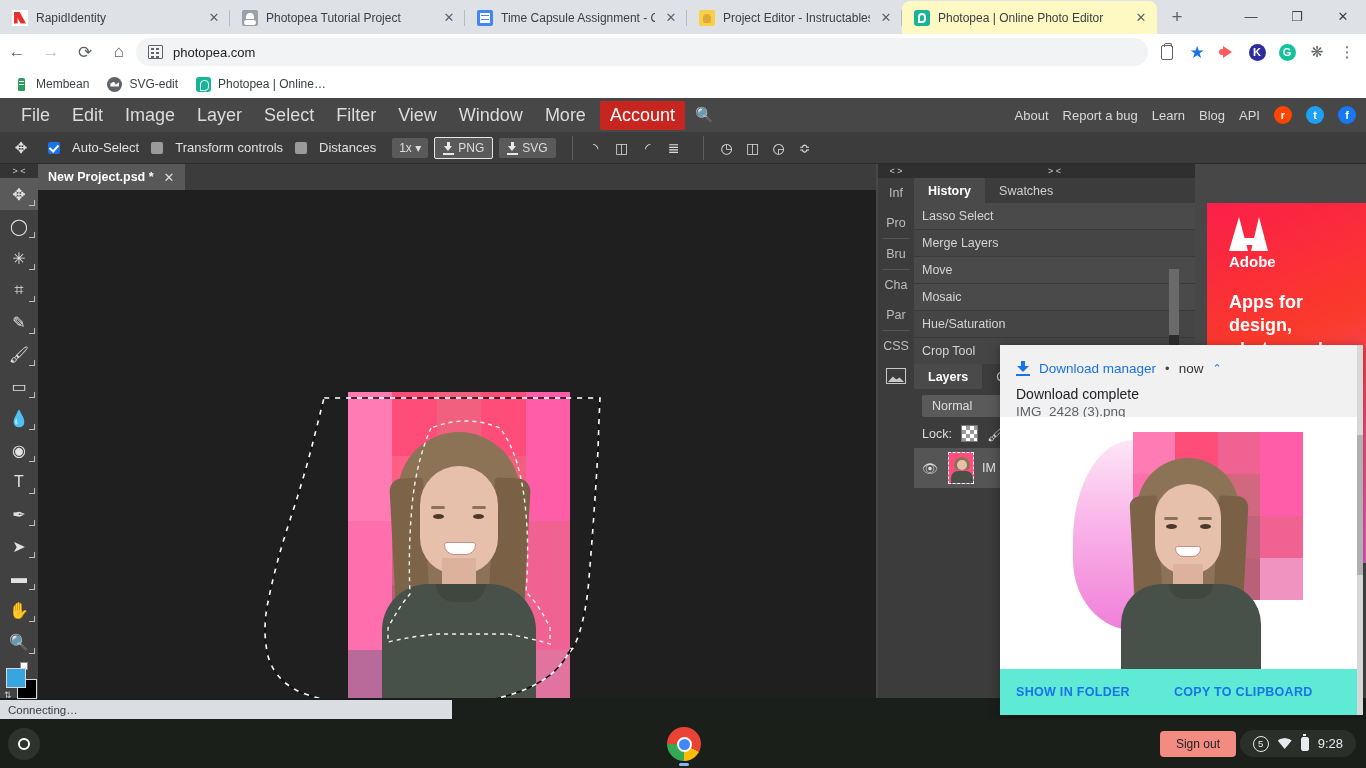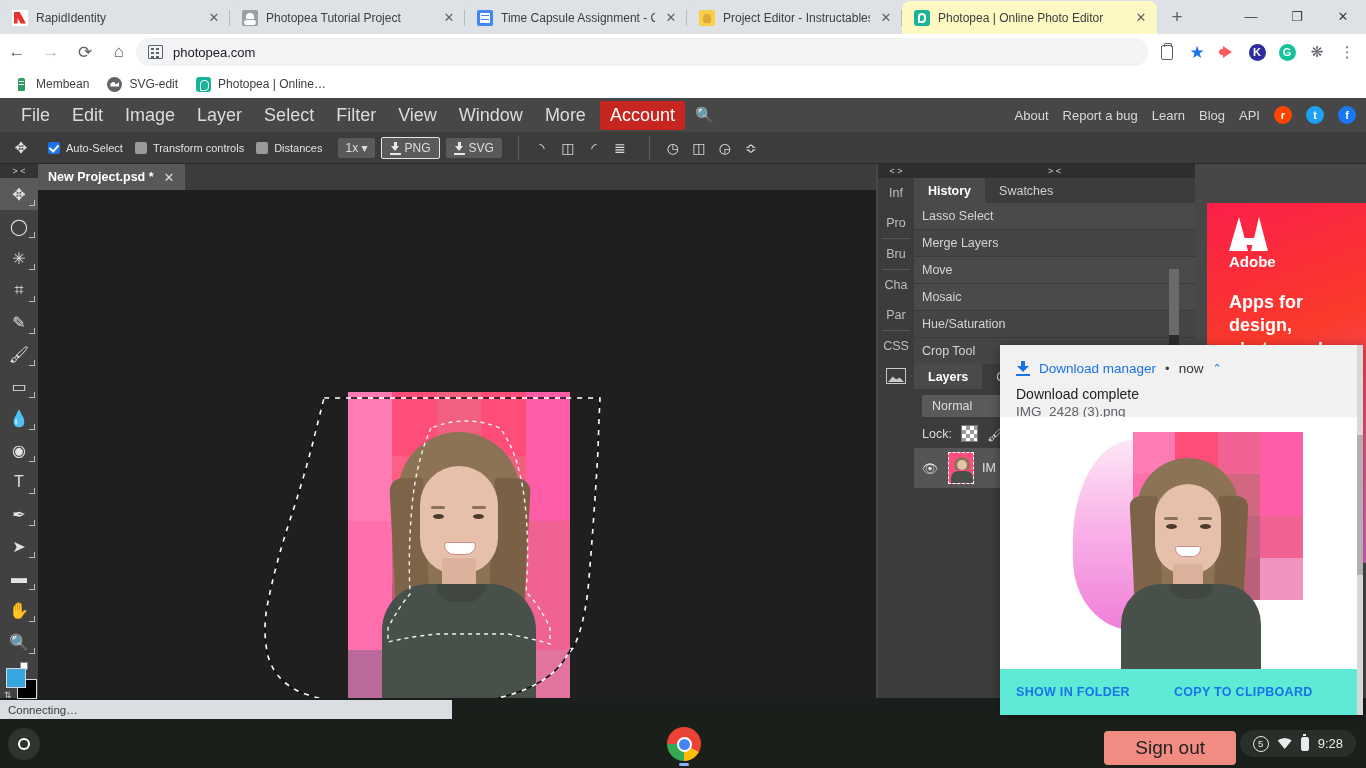--- a/index.html
+++ b/index.html
@@ -121,21 +121,21 @@
      color:#fff;font-size:11px;font-weight:bold;}
   .soc.reddit{background:#ff4500;}
   .soc.tw{background:#1da1f2;}
   .soc.fb{background:#1877f2;}
 
   .optbar{
     position:absolute;left:0;top:34px;width:1366px;height:32px;background:#3c3c3c;
     display:flex;align-items:center;gap:0;padding-left:6px;border-bottom:1px solid #2b2b2b;
   }
   .opt-tool{width:30px;height:26px;display:flex;align-items:center;justify-content:center;color:#e0e0e0;font-size:15px;}
-  .opt-chk{display:flex;align-items:center;gap:6px;font-size:11px;color:#e0e0e0;margin-left:12px;}
+  .opt-chk{display:flex;align-items:center;gap:12px;font-size:13px;color:#e0e0e0;margin-left:12px;}
   .cbox{width:12px;height:12px;border-radius:2px;background:#9a9a9a;}
   .cbox.on{background:#1a73e8;position:relative;}
   .cbox.on::after{content:"";position:absolute;left:3px;top:1px;width:4px;height:7px;border:2px solid #fff;
     border-left:none;border-top:none;transform:rotate(42deg);}
   .opt-sel{margin-left:16px;background:#5a5a5a;color:#ddd;font-size:12px;padding:3px 7px;border-radius:2px;}
   .opt-btn{margin-left:6px;display:flex;align-items:center;gap:4px;background:#5a5a5a;color:#ddd;
     font-size:12px;padding:3px 8px;border-radius:2px;}
   .opt-btn.sel{border:1.5px solid #e6e6e6;}
   .dlarrow{width:11px;height:12px;position:relative;flex:0 0 11px;}
   .dlarrow::before{content:"";position:absolute;left:4px;top:0;width:3px;height:6px;background:#e8e8e8;}
@@ -273,22 +273,22 @@
   
   .shelf{position:absolute;left:0;top:719px;width:1366px;height:49px;background:#1a1f1a;}
   .launcher{position:absolute;left:8px;top:9px;width:32px;height:32px;border-radius:50%;background:#2e332e;
     display:flex;align-items:center;justify-content:center;}
   .launcher i{width:12px;height:12px;border-radius:50%;border:2px solid #fff;}
   .shelf-chrome{position:absolute;left:667px;top:8px;width:34px;height:34px;border-radius:50%;
     background:conic-gradient(#ea4335 0 33%,#fbbc05 33% 50%,#34a853 50% 75%,#ea4335 75% 100%);
     display:flex;align-items:center;justify-content:center;}
   .shelf-chrome i{width:15px;height:15px;border-radius:50%;background:#4285f4;border:2px solid #fff;}
   .shelf-chrome::after{content:"";position:absolute;left:12px;bottom:-5px;width:10px;height:3px;border-radius:2px;background:#8ab4f8;}
-  .signout{position:absolute;right:130px;top:12px;background:#f28b82;color:#202124;font-size:19px;
-    padding:6px 31px;border-radius:4px;}
+  .signout{position:absolute;right:130px;top:12px;background:#f28b82;color:#202124;font-size:12px;
+    padding:6px 16px;border-radius:4px;}
   .systray{position:absolute;right:10px;top:11px;height:27px;border-radius:14px;background:#2a2f2a;
     display:flex;align-items:center;gap:9px;padding:0 13px;color:#e8eaed;font-size:13px;}
   .tray-badge{width:16px;height:16px;border-radius:50%;border:1.5px solid #e8eaed;font-size:9.5px;
     display:flex;align-items:center;justify-content:center;}
   .wifi{width:14px;height:11px;background:#e8eaed;clip-path:polygon(50% 100%,0 22%,18% 8%,50% 0,82% 8%,100% 22%);}
   .batt{width:8px;height:14px;border:1.5px solid #e8eaed;border-radius:2px;position:relative;background:#e8eaed;}
   .batt::before{content:"";position:absolute;left:1.5px;top:-3.5px;width:3px;height:2px;background:#e8eaed;}
 </style>
 </head>
 <body>

